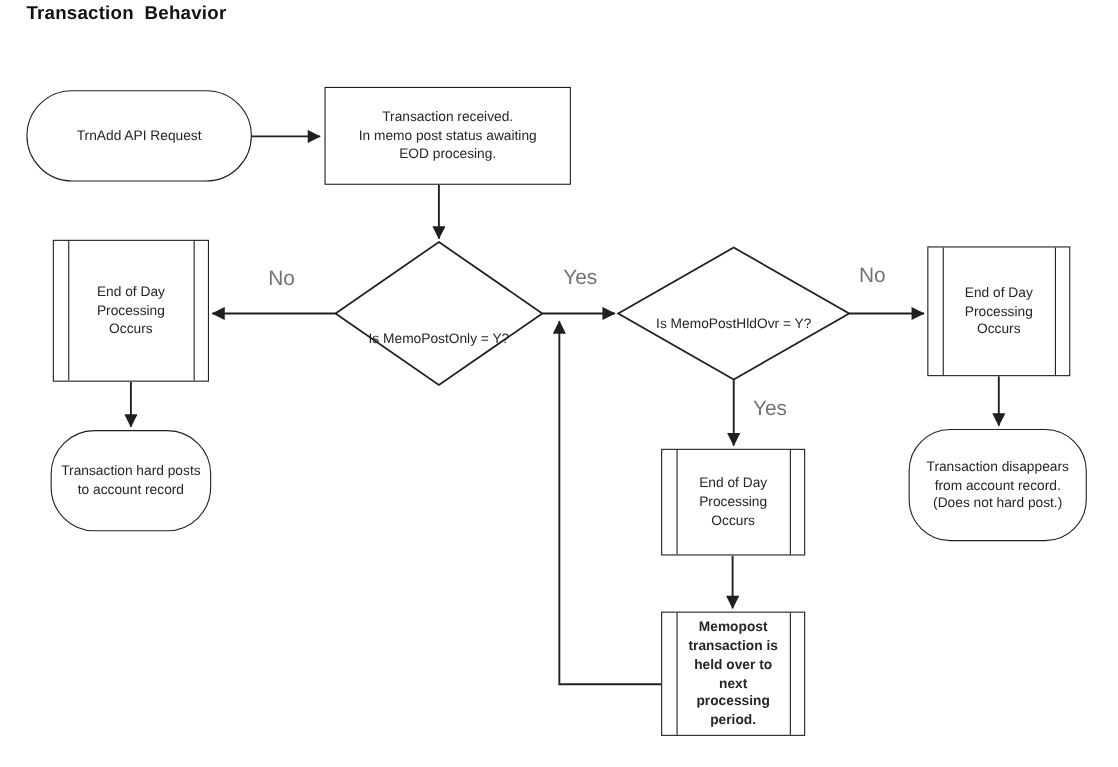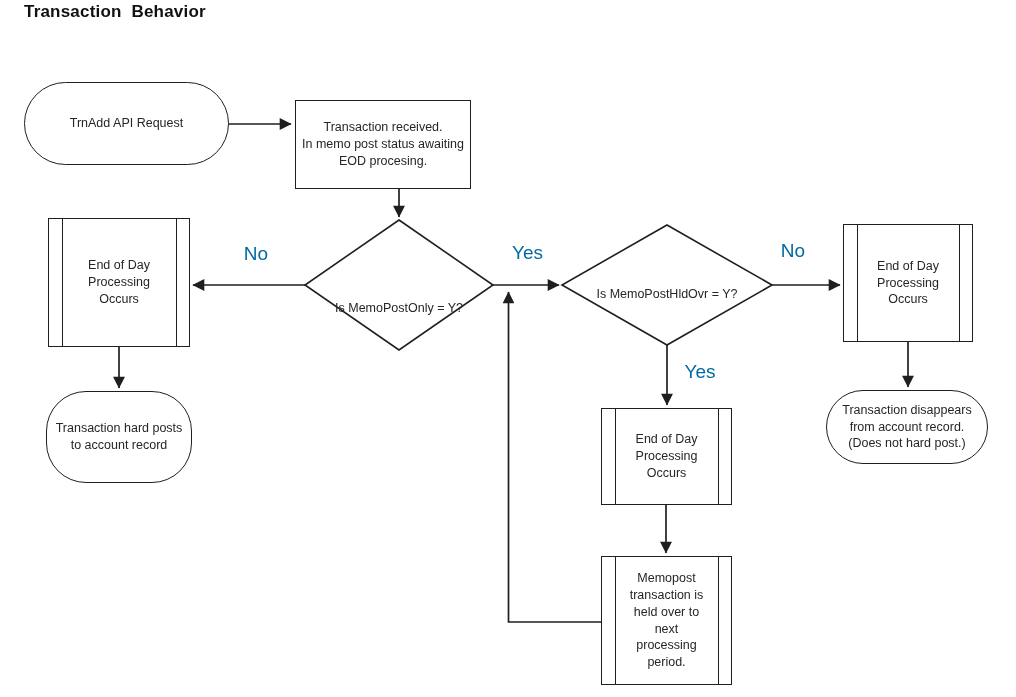--- a/index.html
+++ b/index.html
@@ -65,21 +65,21 @@
     position: absolute;
     transform: translate(-50%, -50%);
     font-size: 12.5px;
     color: var(--text, #262626);
     white-space: nowrap;
     margin-top: 22px;
   }
   .edge-label {
     position: absolute;
     font-size: 19px;
-    color: #0369a1;
+    color: #737373;
     text-align: center;
   }
 </style>
 </head>
 <body>
 
 <div class="canvas">
 
   <div class="title">Transaction  Behavior</div>
 
@@ -102,21 +102,21 @@
     <path class="wire" d="M908,342 L908,387" marker-end="url(#arrowhead)"></path>
     <path class="wire" d="M667,345 L667,405" marker-end="url(#arrowhead)"></path>
     <path class="wire" d="M666,505 L666,553" marker-end="url(#arrowhead)"></path>
     <path class="wire" d="M601,622 L508.5,622 L508.5,292" marker-end="url(#arrowhead)"></path>
   </svg>
 
   <div class="node terminator" style="left:24px; top:82px; width:205px; height:83px;">
     <span>TrnAdd API Request</span>
   </div>
 
-  <div class="node" style="left:295px; top:79px; width:176px; height:89px;margin-top:21px;">
+  <div class="node" style="left:295px; top:79px; width:224px; height:89px;">
     <span>Transaction received.
 In memo post status awaiting
 EOD procesing.</span>
   </div>
 
   <div class="diamond-label" style="left:399px; top:286px;">Is MemoPostOnly = Y?</div>
 
   <div class="node predefined" style="left:48px; top:218px; width:142px; height:129px;">
     <span class="bar bar-left"></span>
     <span class="bar bar-right"></span>
@@ -133,35 +133,35 @@
   <div class="diamond-label" style="left:667px; top:272px;">Is MemoPostHldOvr = Y?</div>
 
   <div class="node predefined" style="left:843px; top:224px; width:130px; height:118px;">
     <span class="bar bar-left"></span>
     <span class="bar bar-right"></span>
     <span>End of Day
 Processing
 Occurs</span>
   </div>
 
-  <div class="node terminator" style="left:826px; top:390px; width:162px; height:74px; border-radius:38px;">
+  <div class="node terminator" style="left:826px; top:390px; width:162px; height:102px; border-radius:38px;">
     <span>Transaction disappears
 from account record.
 (Does not hard post.)</span>
   </div>
 
   <div class="node predefined" style="left:601px; top:408px; width:131px; height:97px;">
     <span class="bar bar-left"></span>
     <span class="bar bar-right"></span>
     <span>End of Day
 Processing
 Occurs</span>
   </div>
 
-  <div class="node predefined" style="left:601px; top:556px; width:131px; height:129px;">
+  <div class="node predefined" style="left:601px; top:556px; width:131px; height:113px;font-weight:bold;">
     <span class="bar bar-left"></span>
     <span class="bar bar-right"></span>
     <span>Memopost
 transaction is
 held over to
 next
 processing
 period.</span>
   </div>
 

